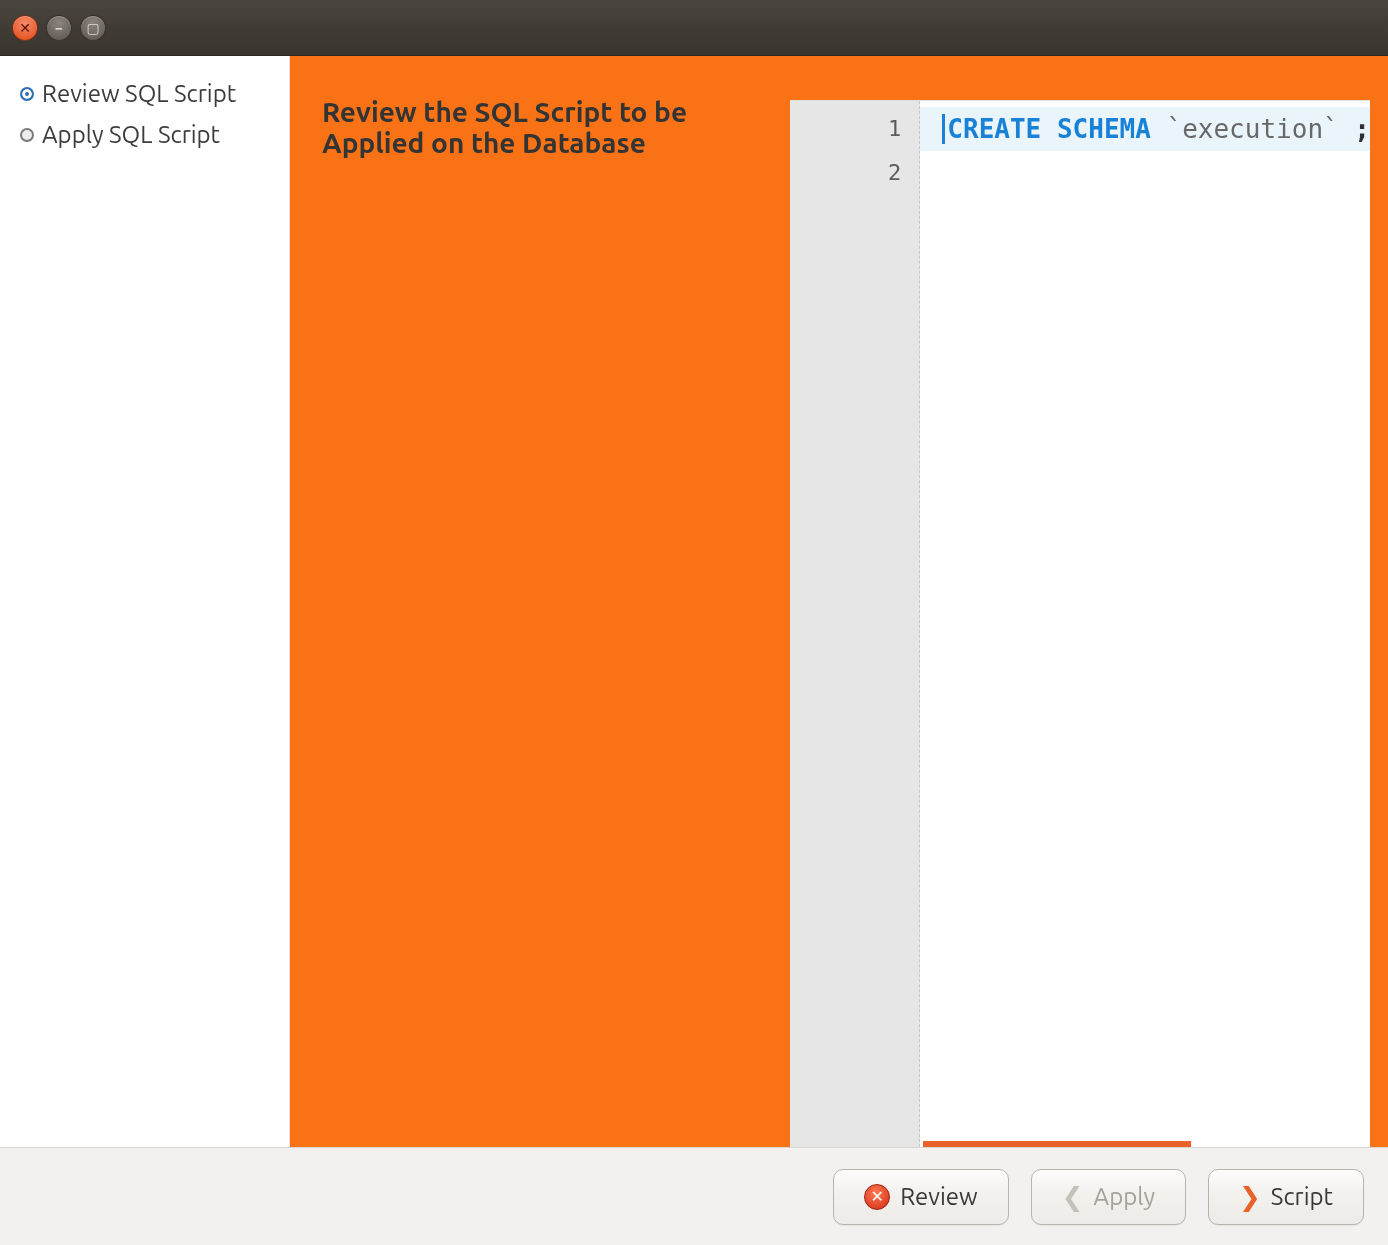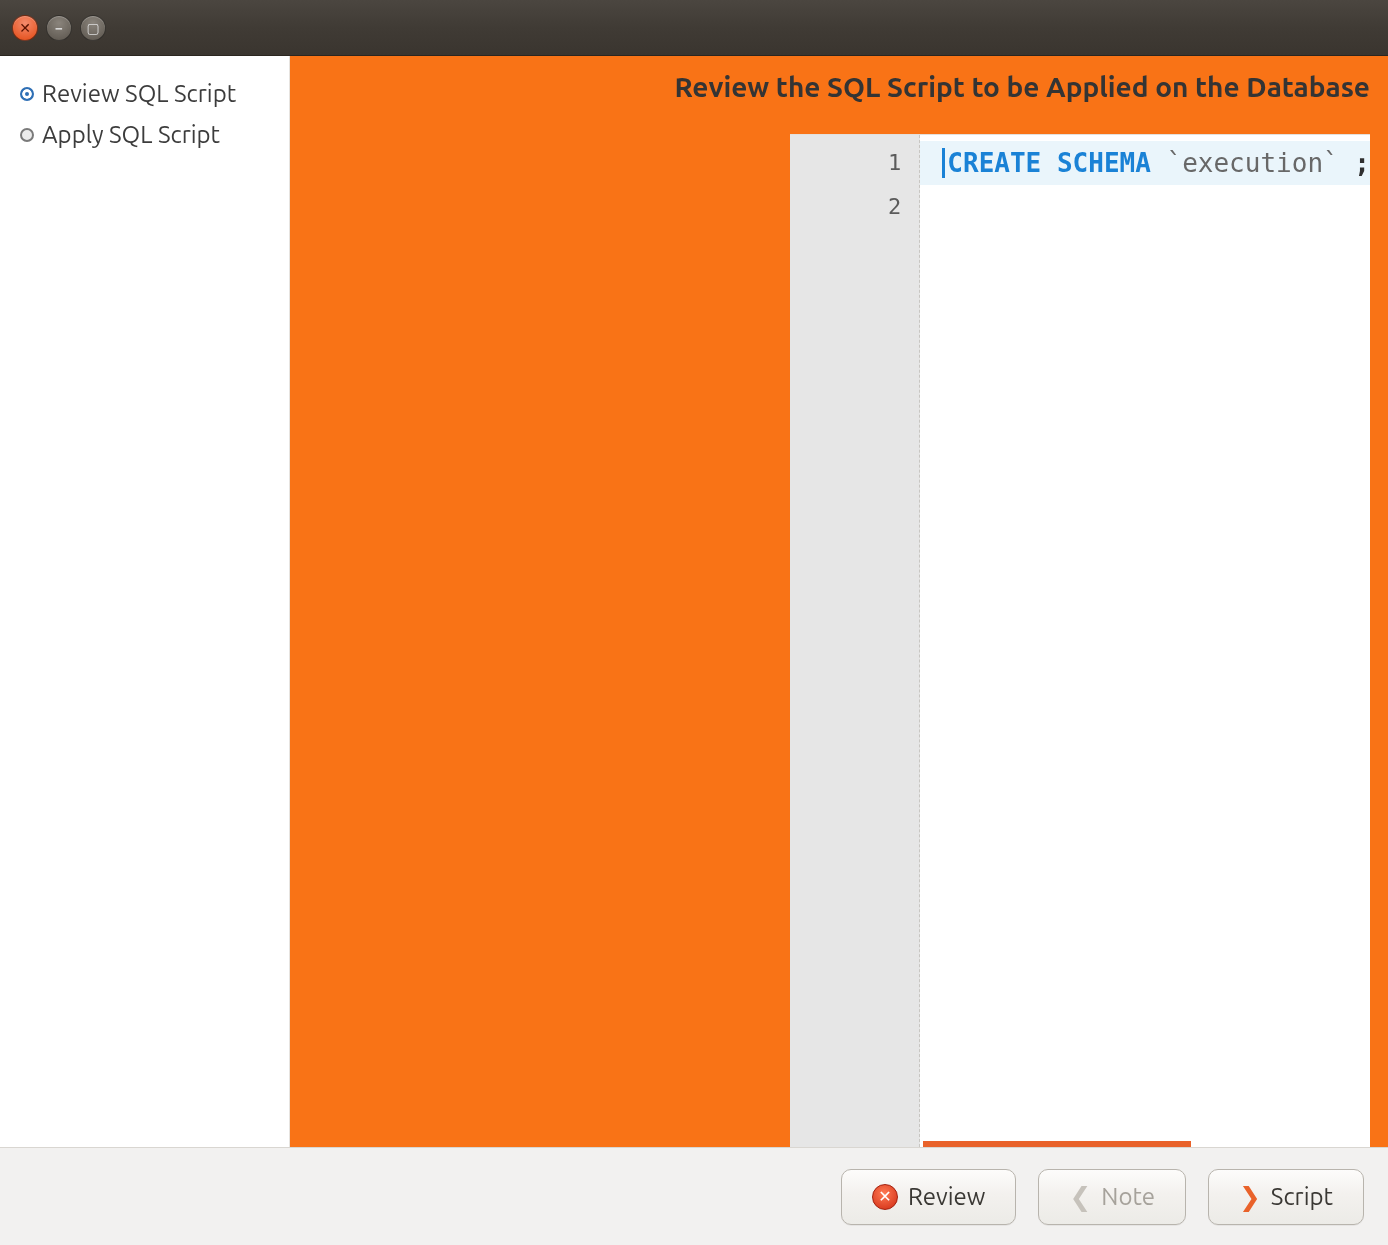--- a/index.html
+++ b/index.html
@@ -52,23 +52,22 @@
   width: 14px; height: 14px; border-radius: 50%;
   border: 2px solid #7a7a7a; background: #ececec;
   display: inline-block;
 }
 .bullet.active { border-color: #2e6fb5; background: #2e6fb5; box-shadow: inset 0 0 0 3px #fff; }
 
 
 .main {
   flex: 1;
   display: flex;
-  flex-direction: column;
-  padding: 15px 18px 0 32px;
-  align-items: flex-end;
+  flex-direction: row;
+  padding: 40px 18px 0 32px;
 }
 .heading {
   font-size: 28px; font-weight: 700; color: #343434;
   margin-bottom: 28px;
 }
 .instructions {
   font-size: 24px; color: #383838; line-height: 1.45;
   margin-bottom: 4px;
   max-width: 770px;
 }
@@ -203,19 +202,19 @@
   </div>
 </div>
 
 <div class="footer">
   <div class="btn">
     <span class="ico-cancel">✕</span>
     <span>Review</span>
   </div>
   <div class="btn disabled">
     <span class="chev back">❮</span>
-    <span>Note</span>
+    <span>Apply</span>
   </div>
   <div class="btn">
     <span class="chev apply">❯</span>
     <span>Script</span>
   </div>
 </div>
 
 </body></html>

